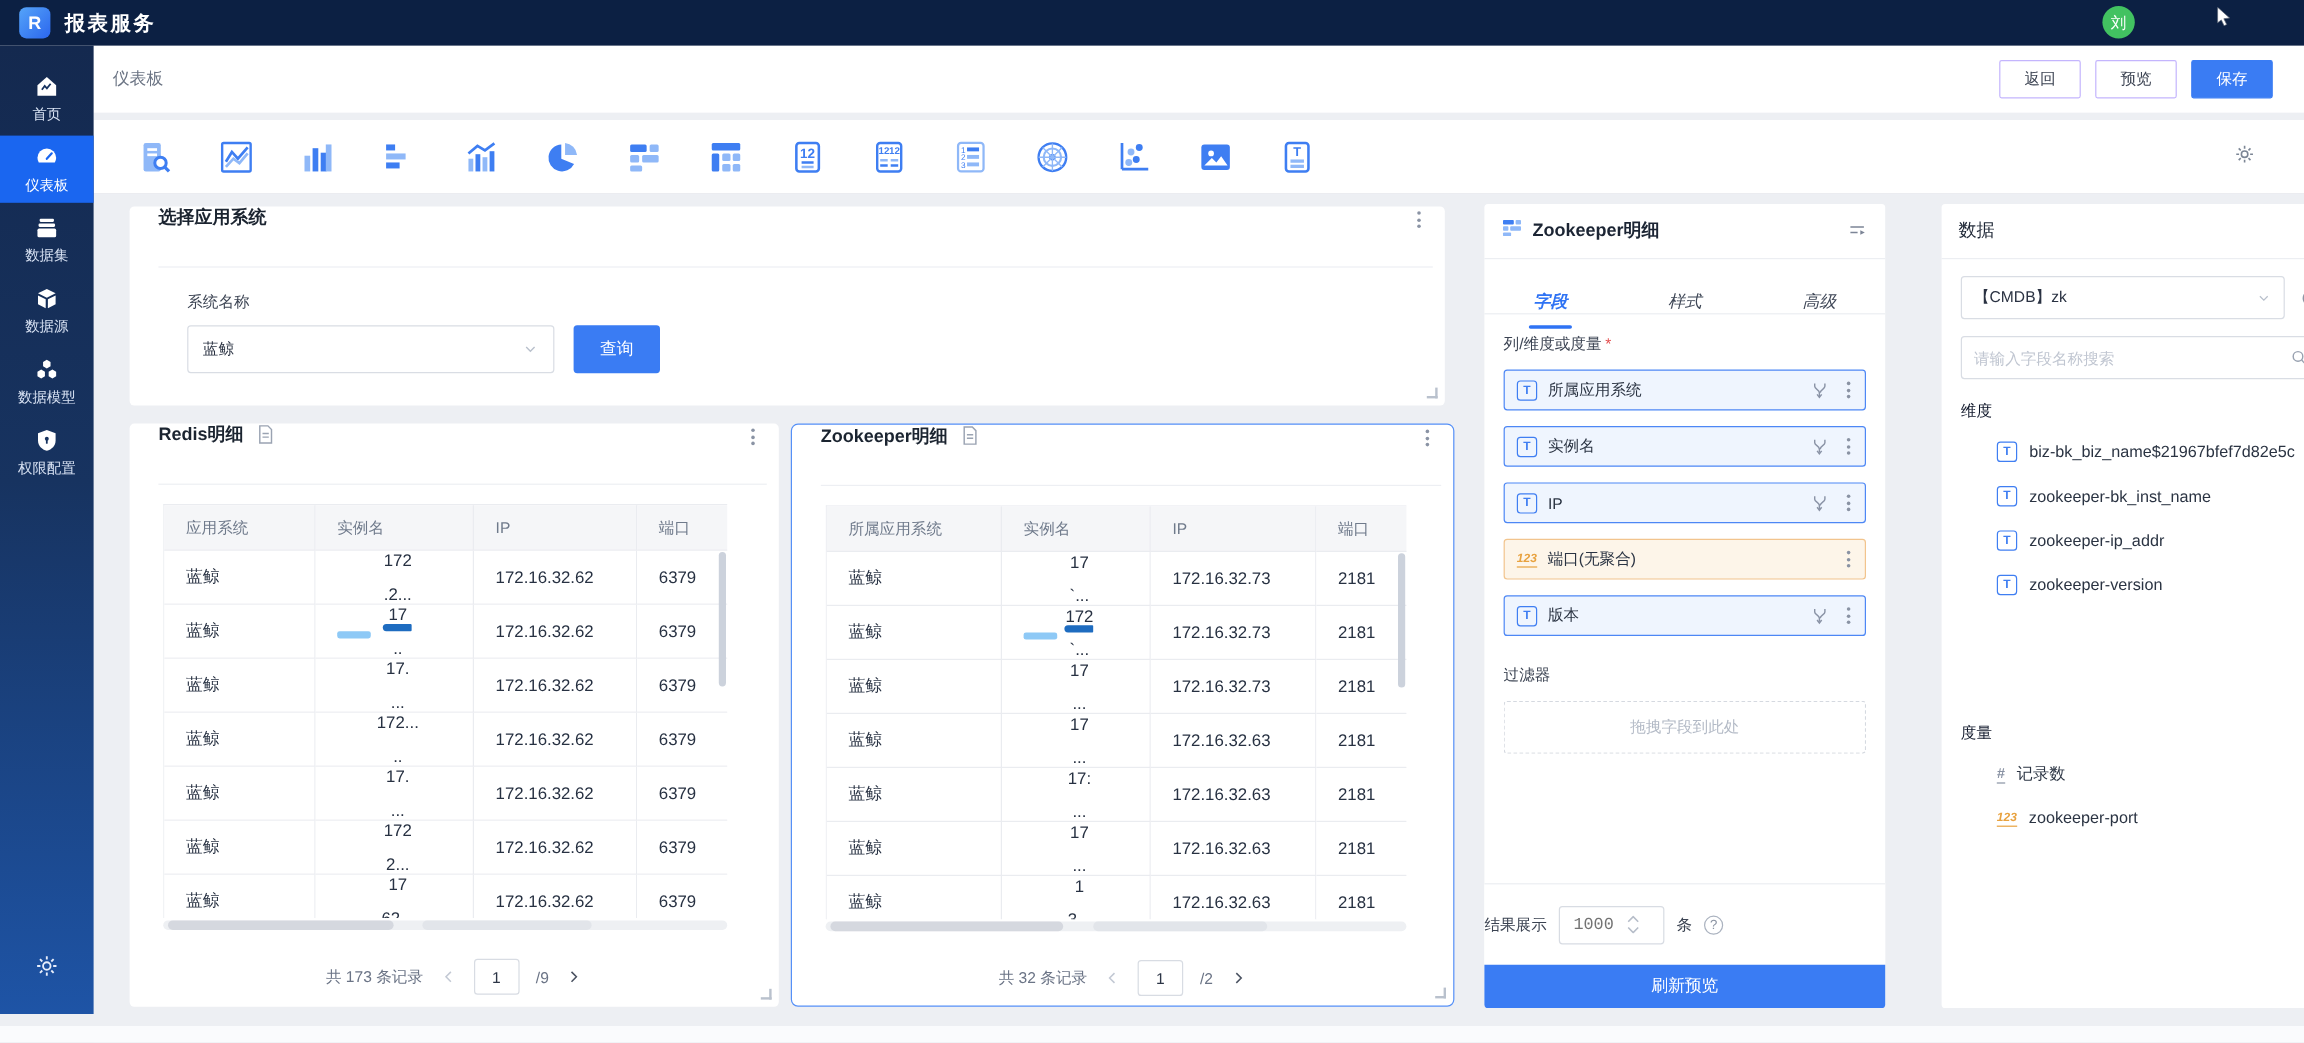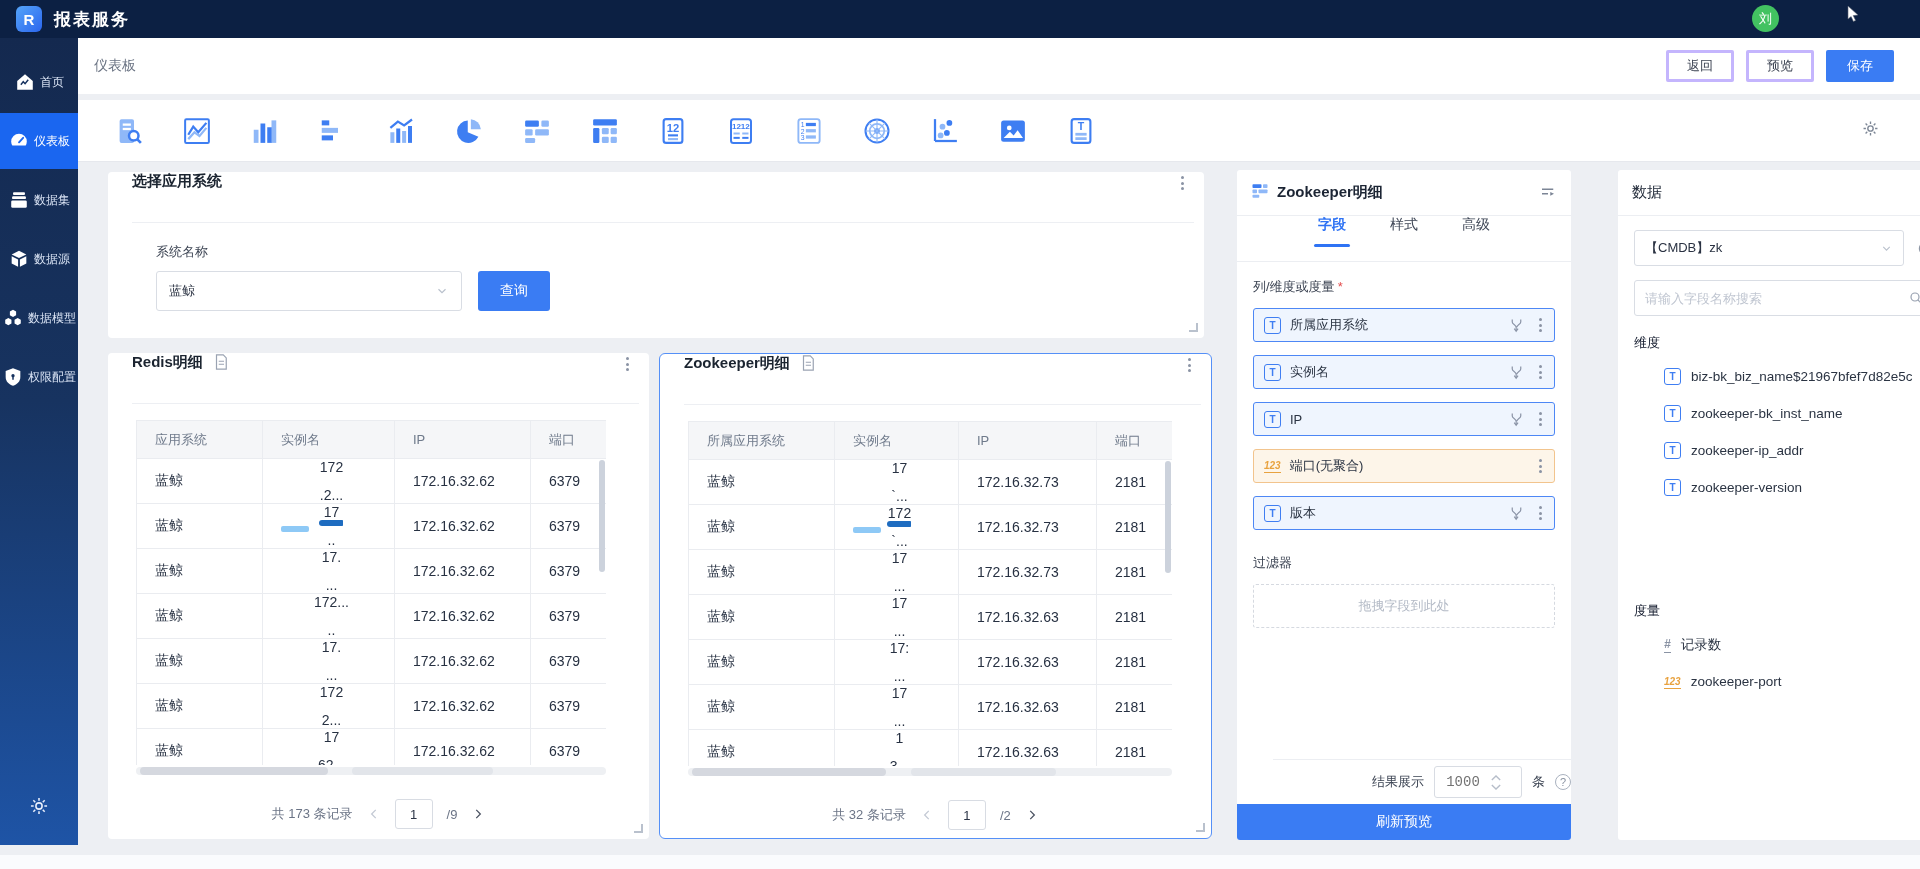--- a/index.html
+++ b/index.html
@@ -9,32 +9,32 @@
 
   
   .topbar { position:absolute; left:0; top:0; width:100%; height:38px; background:#0c2043; display:flex; align-items:center; padding:0 16px; z-index:9; }
   .logo { width:26px; height:26px; border-radius:6px; background:linear-gradient(135deg,#55a4f9,#2b66ee); color:#fff; font-weight:bold; font-size:15px; display:flex; align-items:center; justify-content:center; margin-right:12px; }
   .top-title { color:#fff; font-size:17px; font-weight:bold; letter-spacing:2px; }
   .avatar { position:absolute; left:1752px; top:5px; width:27px; height:27px; border-radius:50%; background:#42c261; color:#fff; font-size:13px; display:flex; align-items:center; justify-content:center; }
   .cursor { position:absolute; left:1847px; top:6px; }
 
   
   .sidebar { position:absolute; left:0; top:38px; width:78px; height:807px; background:linear-gradient(180deg,#14294f 0%,#173360 45%,#1e54a6 100%); padding-top:16px; z-index:5; }
-  .side-item { height:56px; margin-bottom:3px; display:flex; flex-direction:row; align-items:center; justify-content:center; gap:4px; color:#d9e3f4; font-size:12px; cursor:pointer; }
+  .side-item { height:56px; margin-bottom:3px; display:flex; flex-direction:column; align-items:center; justify-content:center; gap:4px; color:#d9e3f4; font-size:12px; cursor:pointer; }
   .side-item.active { background:#1a66f0; color:#fff; }
   .s-ic { width:22px; height:22px; display:flex; align-items:center; justify-content:center; }
   .s-ic svg { width:22px; height:22px; }
   .side-gear { position:absolute; bottom:24px; left:0; right:0; display:flex; justify-content:center; color:#e8eefb; }
 
   
   .main { position:absolute; left:78px; top:38px; right:0; bottom:0; }
   .subheader { height:56px; background:#fff; display:flex; align-items:center; padding:0 26px 0 16px; }
   .breadcrumb { color:#6a7383; font-size:14px; }
   .hd-btns { margin-left:auto; display:flex; gap:12px; }
-  .btn { height:32px; min-width:68px; padding:0 14px; border:3px solid #c4b5fd; border-radius:2px; background:#fff; color:#3c4352; font-size:13px; cursor:pointer; font-family:inherit; }
+  .btn { height:32px; min-width:68px; padding:0 14px; border:1px solid #c4b5fd; border-radius:2px; background:#fff; color:#3c4352; font-size:13px; cursor:pointer; font-family:inherit; }
   .btn.primary { background:#3a7cf3; border-color:#3a7cf3; color:#fff; }
   .gap6 { height:6px; background:#edeff3; }
   .toolbar { height:62px; background:#fff; border-bottom:1px solid #e6e8ed; display:flex; align-items:center; padding-left:36px; gap:38px; }
   .tool { width:30px; height:30px; border:none; background:transparent; cursor:pointer; padding:0; }
   .tool svg { width:30px; height:30px; }
   .tb-gear { margin-left:auto; margin-right:40px; color:#7c8695; cursor:pointer; }
 
   
   .canvas { position:relative; height:707px; background:#edeff3; }
   .card { position:absolute; background:#fff; border-radius:4px; }
@@ -85,38 +85,38 @@
   .page-box { width:38px; height:30px; border:1px solid #d8dce3; border-radius:3px; display:flex; align-items:center; justify-content:center; color:#2c3546; background:#fff; }
 
   
   .panel { position:absolute; background:#fff; border-radius:3px; }
   #panel-fields { left:1159px; top:8px; width:334px; height:670px; }
   #panel-data { left:1540px; top:8px; width:333px; height:670px; }
   .p-head { height:46px; display:flex; align-items:center; gap:8px; padding:0 14px; border-bottom:1px solid #eceef2; }
   .p-title { font-size:15px; font-weight:bold; color:#1c2534; }
   .p-title.normal { font-weight:500; }
   .collapse { margin-left:auto; color:#7c8596; display:flex; cursor:pointer; }
-  .tabs { height:46px; display:flex; align-items:flex-start; justify-content:center; gap:44px; border-bottom:1px solid #eceef2; }
+  .tabs { height:46px; display:flex; align-items:flex-end; justify-content:center; gap:84px; border-bottom:1px solid #eceef2;font-style:italic; }
   .tab { font-size:14px; color:#3e4656; position:relative; cursor:pointer; }
   .tab.active { color:#2f73f4; font-weight:bold; }
   .tab.active::after { content:""; position:absolute; left:50%; transform:translateX(-50%); bottom:-13px; width:36px; height:3px; background:#2f73f4; border-radius:2px; }
   .cols-label { margin:16px 16px 12px; font-size:13px; color:#3b4352; }
   .req { color:#e34d4d; margin-left:3px; }
   .chip { display:flex; align-items:center; height:34px; border:1px solid #4d87f5; background:#eff5fe; border-radius:3px; padding:0 8px 0 10px; margin:0 16px 13px; gap:9px; cursor:grab; }
   .chip.orange { border-color:#f2c48d; background:#fdf5e9; }
   .chip-lb { font-size:13px; color:#2b3443; }
   .chip-r { margin-left:auto; display:flex; align-items:center; gap:10px; }
   .fork { color:#8a93a6; display:flex; cursor:pointer; }
   .kebab.sm { margin-left:0; }
   .t-ic2 { width:17px; height:17px; border:1.5px solid #3f7ef2; border-radius:3px; color:#3f7ef2; font-size:10px; font-weight:bold; display:inline-flex; align-items:center; justify-content:center; flex-shrink:0; }
   .n-ic { color:#e8a23f; font-weight:bold; font-style:italic; font-size:10px; border-bottom:1.5px solid #e8a23f; line-height:1.3; flex-shrink:0; }
   .h-ic { color:#8a93a4; font-weight:bold; font-style:italic; font-size:12px; border-bottom:1.5px solid #8a93a4; line-height:1.2; flex-shrink:0; }
   .filter-label { margin:24px 16px 12px; font-size:13px; color:#3b4352; }
   .drop-zone { margin:0 16px; height:44px; border:1px dashed #d5d9e0; border-radius:3px; display:flex; align-items:center; justify-content:center; color:#b3bac6; font-size:13px; }
-  .panel-foot { position:absolute; bottom:36px; left:0; right:0; height:45px; border-top:1px solid #eceef2; display:flex; align-items:center; justify-content:flex-end; gap:10px; font-size:13px; color:#3b4352; background:#fff;margin-left:36px; }
+  .panel-foot { position:absolute; bottom:36px; left:0; right:0; height:68px; border-top:1px solid #eceef2; display:flex; align-items:center; justify-content:flex-start; gap:10px; font-size:13px; color:#3b4352; background:#fff; }
   .num-box { width:88px; height:32px; border:1px solid #d8dce3; border-radius:3px; display:flex; align-items:center; }
   .num-box input { border:none; width:56px; text-align:center; font-size:14px; color:#737373; outline:none; background:transparent; font-family:Liberation Mono, monospace; }
   .stepper { display:flex; flex-direction:column; gap:3px; color:#b6bdc9; cursor:pointer; }
   .help { width:16px; height:16px; border:1px solid #aab2bf; border-radius:50%; color:#8a93a2; font-size:11px; display:inline-flex; align-items:center; justify-content:center; }
   .refresh-btn { position:absolute; bottom:0; left:0; right:0; height:36px; background:#3a7cf3; color:#fff; font-size:14px; border:none; border-radius:0 0 3px 3px; cursor:pointer; font-family:inherit; }
 
   
   .p2-body { padding:14px 16px 0; }
   .ds-row { display:flex; gap:12px; align-items:center; }
   .ds-select { flex:1; height:36px; border:1px solid #d9dde4; border-radius:3px; display:flex; align-items:center; padding:0 10px; font-size:13px; color:#2a3242; cursor:pointer; }

